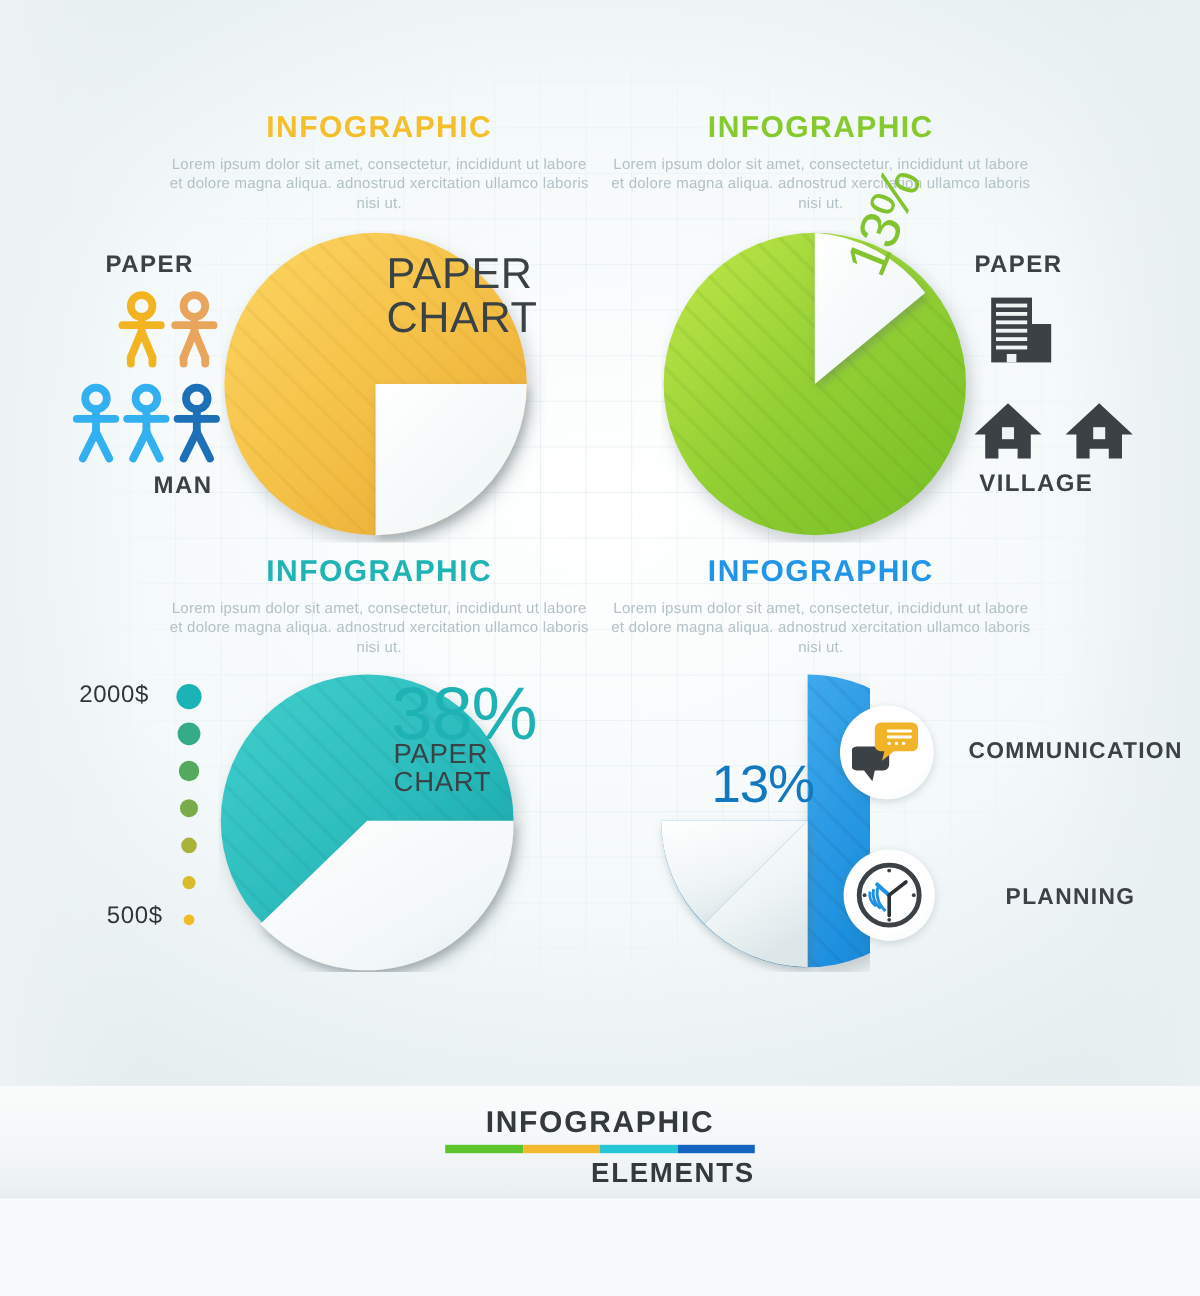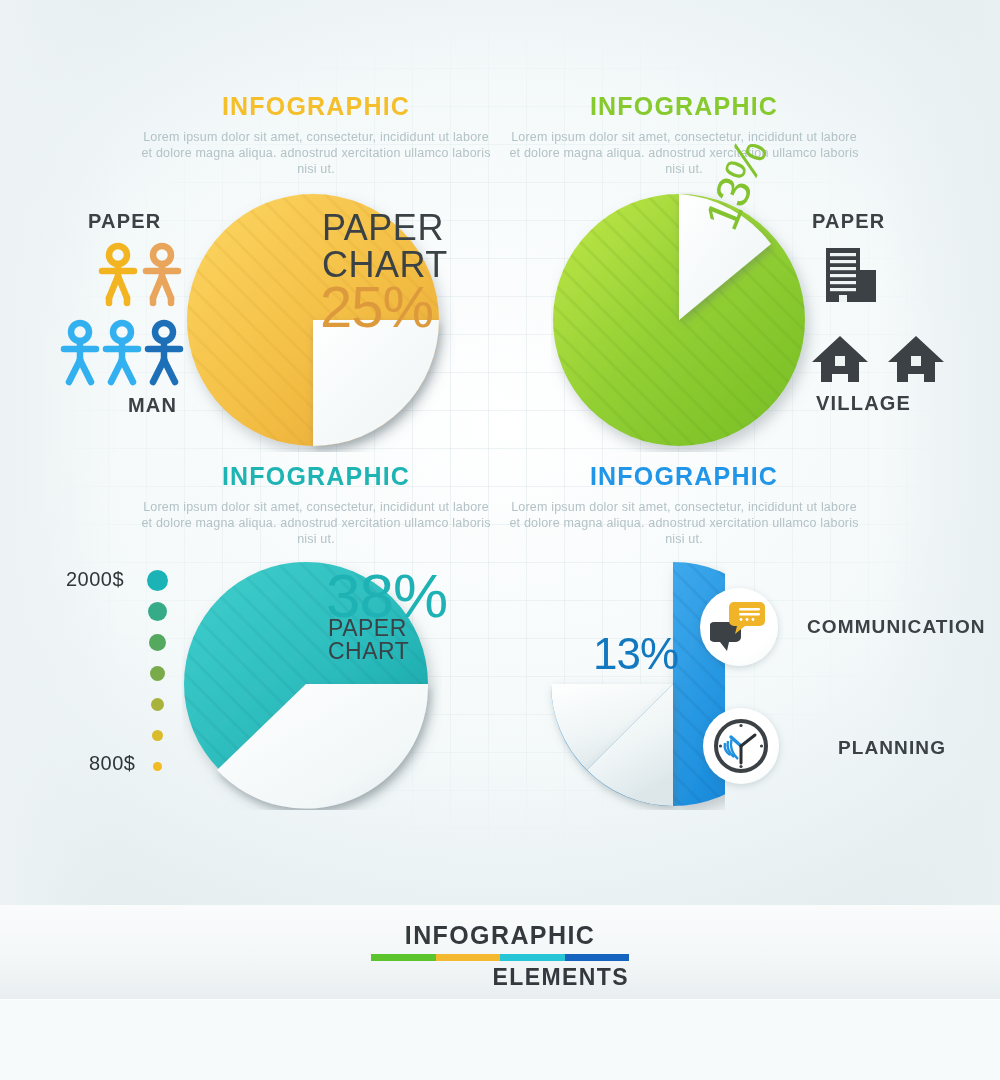--- a/index.html
+++ b/index.html
@@ -149,21 +149,20 @@
       <circle cx="128" cy="128" r="126" fill="url(#ygrad)" filter="url(#sh1)"></circle>
       <circle cx="128" cy="128" r="126" fill="url(#stripeY)"></circle>
 
       <path d="M128 128 L254 128 A126 126 0 0 1 128 254 Z" fill="url(#wgrad)" filter="url(#sh2)"></path>
     </svg>
   </div>
   <div class="paper-chart" style="left:322px;top:210px;font-size:36px;text-align:left;">
     <div>PAPER</div>
     <div>CHART</div>
   </div>
-  <div class="big-pct" style="left:320px;top:278px;font-size:58px;color:#dd9a3d;">25%</div>
 
   <div class="legend-txt" style="left:88px;top:210px;">PAPER</div>
   <div class="legend-txt" style="left:128px;top:394px;">MAN</div>
 
   <svg style="position:absolute;left:96px;top:240px;" width="90" height="70">
     <g stroke="#f2b521" stroke-width="6.5" fill="none" stroke-linecap="round">
       <circle cx="22" cy="15" r="9"></circle>
       <line x1="22" y1="24" x2="22" y2="36"></line>
       <line x1="6" y1="31" x2="38" y2="31"></line>
       <path d="M13 58 L22 36 L31 58"></path>
@@ -268,21 +267,21 @@
       <path d="M124 124 L246 124 A122 122 0 0 1 35 210 Z" fill="url(#wgrad)" filter="url(#sh2)"></path>
     </svg>
   </div>
   <div class="big-pct" style="left:326px;top:565px;font-size:62px;color:#1fb2b4;">38%</div>
   <div class="paper-chart" style="left:328px;top:617px;font-size:23px;">
     <div>PAPER</div>
     <div>CHART</div>
   </div>
 
   <div class="money-lbl" style="left:66px;top:568px;">2000$</div>
-  <div class="money-lbl" style="left:89px;top:752px;">800$</div>
+  <div class="money-lbl" style="left:89px;top:752px;">500$</div>
   <div id="money-dots" style="position:absolute;left:146px;top:568px;width:36px;height:210px;">
       <div class="dot" style="width: 21px; height: 21px; background: rgb(27, 179, 181); left: 0.5px; top: 2px;"></div>
       <div class="dot" style="width: 19px; height: 19px; background: rgb(53, 171, 135); left: 1.5px; top: 34px;"></div>
       <div class="dot" style="width: 17px; height: 17px; background: rgb(84, 169, 95); left: 2.5px; top: 66px;"></div>
       <div class="dot" style="width: 15px; height: 15px; background: rgb(121, 171, 74); left: 3.5px; top: 98px;"></div>
       <div class="dot" style="width: 13px; height: 13px; background: rgb(169, 178, 59); left: 4.5px; top: 130px;"></div>
       <div class="dot" style="width: 11px; height: 11px; background: rgb(217, 187, 43); left: 5.5px; top: 162px;"></div>
       <div class="dot" style="width: 9px; height: 9px; background: rgb(240, 187, 35); left: 6.5px; top: 194px;"></div>
     </div>
 

